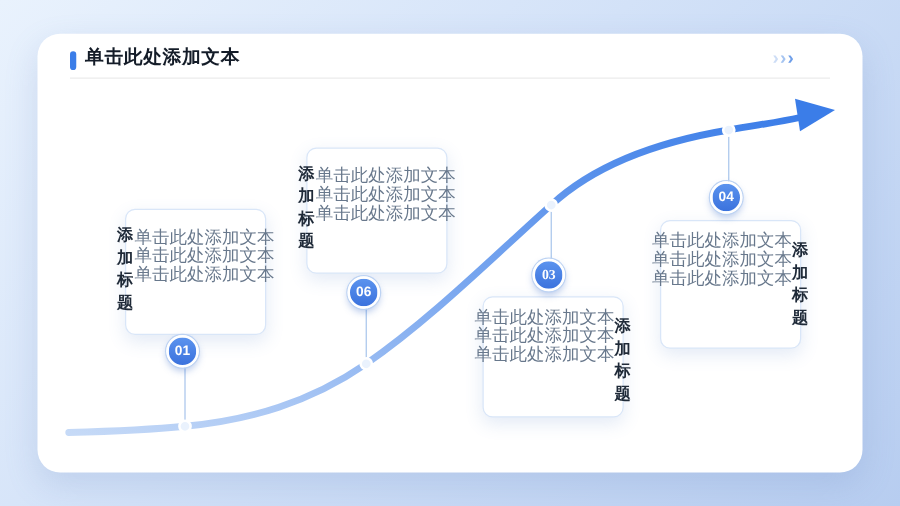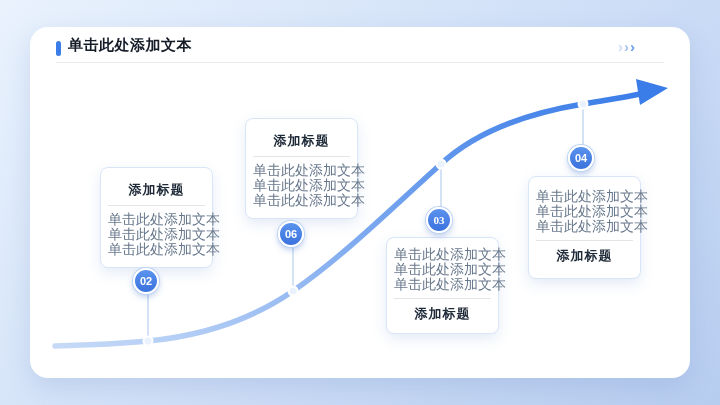--- a/index.html
+++ b/index.html
@@ -32,21 +32,21 @@
   .chevrons span:nth-child(3){ color:#6f9fe9; }
   .header-divider {
     position:absolute; left:56px; top:62px; width:608px; height:1px;
     background:#ebebeb;
   }
   .curve-svg { position:absolute; left:0; top:0; width:720px; height:405px; }
   .card {
     position:absolute; background:#ffffff;
     border:1px solid #d9e6f8; border-radius:8px;
     box-shadow:0 5px 14px rgba(90,130,200,.16);
-    padding:8px 7px; display:flex; flex-direction:column; justify-content:center;
+    padding:8px 7px; display:flex; flex-direction:row; justify-content:center;
   }
   .card-title {
     font-size:13px; font-weight:bold; color:#1f2a38; text-align:center;
     padding:3px 0 6px; letter-spacing:1px;
   }
   .card.title-bottom .card-title { padding:6px 0 2px; }
   .card-divider { height:1px; background:#e4e4e4; width:100%; }
   .card-lines { padding-top:6px; }
   .card.title-bottom .card-lines { padding-top:0; padding-bottom:6px; }
   .card-line {
@@ -133,16 +133,16 @@
 <div class="card title-bottom" style="left:528px; top:176px; width:113px; height:103px;">
   <div class="card-lines">
     <div class="card-line">单击此处添加文本</div>
     <div class="card-line">单击此处添加文本</div>
     <div class="card-line">单击此处添加文本</div>
   </div>
   <div class="card-divider"></div>
   <div class="card-title">添加标题</div>
 </div>
 
-<div class="badge" style="left:133px; top:268px;">02</div>
+<div class="badge" style="left:133px; top:268px;">01</div>
 <div class="badge" style="left:278px; top:221px;">06</div>
 <div class="badge" style="left:426px; top:207px;font-family:Liberation Serif, serif;">03</div>
 <div class="badge" style="left:568px; top:145px;">04</div>
 
 </body></html>

